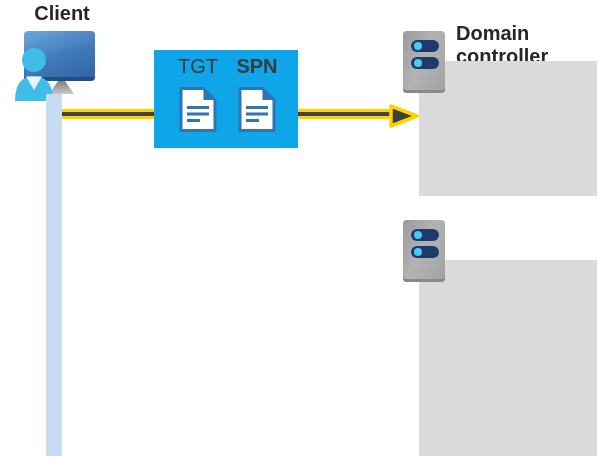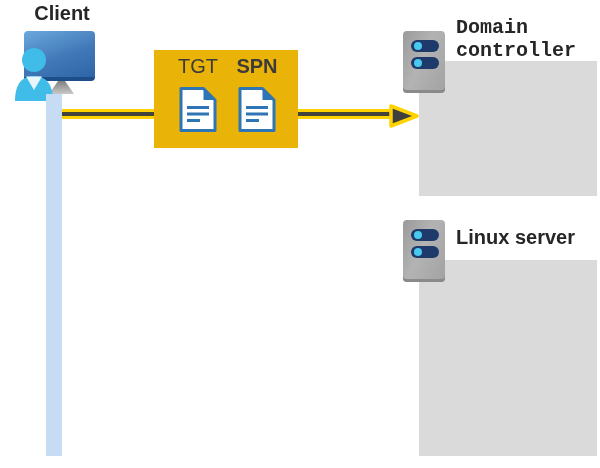--- a/index.html
+++ b/index.html
@@ -5,21 +5,21 @@
   html,body{margin:0;padding:0;background:#fff;}
   .stage{
     position:relative;width:600px;height:456px;background:#ffffff;overflow:hidden;
     font-family:"Liberation Sans", sans-serif;
   }
   .abs{position:absolute;}
 
   
   .entity-label{font-weight:bold;color:#262626;font-size:20px;line-height:23px;}
   .client-label{left:20px;top:2px;width:84px;text-align:center;}
-  .dc-label{left:456px;top:16px;width:118px;font-family:Liberation Mono, monospace;}
+  .dc-label{left:456px;top:22px;width:118px;}
   .linux-label{left:456px;top:226px;width:140px;}
   .ticket-label{font-size:20px;color:#3b3b3b;text-align:center;width:46px;top:5px;}
   .keytab-label{left:419px;top:418px;width:178px;text-align:center;font-size:22px;color:#404040;}
 
   
   .monitor{left:24px;top:31px;width:71px;height:46px;border-radius:4px;
     background:linear-gradient(160deg,#6CA8DD 0%,#4179B8 55%,#2E65A6 100%);
     border-bottom:4px solid #1D4E89;}
   .stand{left:49px;top:81px;width:25px;height:13px;
     clip-path:polygon(36% 0,64% 0,100% 100%,0 100%);
@@ -27,21 +27,21 @@
 
   
   .vline{left:46px;top:94px;width:16px;height:366px;background:#C5DCF4;}
 
   
   .arrow-shaft{left:62px;top:109px;width:330px;height:10px;z-index:2;
     background:linear-gradient(to bottom,#FFD200 0px,#FFD200 3px,#45443A 3px,#45443A 7px,#FFD200 7px,#FFD200 10px);}
   .arrow-head{left:389px;top:100px;z-index:2;}
 
   
-  .ticket-box{left:154px;top:50px;width:144px;height:98px;background:#eab308;z-index:3;}
+  .ticket-box{left:154px;top:50px;width:144px;height:98px;background:#0ea5e9;z-index:3;}
   .tgt-label{left:21px;}
   .spn-label{left:80px;font-weight:bold;}
   .tgt-doc{left:24px;top:36px;}
   .spn-doc{left:83px;top:36px;}
 
   
   .zone-box{width:178px;background:#DADADA;z-index:1;}
   .dc-box{left:419px;top:61px;height:135px;}
   .linux-box{left:419px;top:260px;height:198px;}
 
@@ -121,21 +121,20 @@
 
   <div class="abs zone-box linux-box"></div>
   <div class="abs server server-linux">
     <div class="bar bar1">
         <div class="dot"></div>
       </div>
     <div class="bar bar2">
         <div class="dot"></div>
       </div>
   </div>
-  <div class="abs entity-label linux-label">Linux server</div>
 
   <svg class="abs sql-icon" width="38" height="50" viewBox="0 0 38 50">
     <path d="M0 8 V42 C0 46.4 8.5 50 19 50 C29.5 50 38 46.4 38 42 V8 Z" fill="#0E5FA8"></path>
     <ellipse cx="19" cy="8" rx="19" ry="8" fill="#D7F0F7"></ellipse>
     <ellipse cx="19" cy="8" rx="14.5" ry="5.5" fill="#35B4DC"></ellipse>
     <text x="19" y="40" text-anchor="middle" font-size="15" font-weight="bold" font-family="Liberation Sans, sans-serif" fill="#ffffff">SQL</text>
   </svg>
 
   <svg class="abs keytab-doc" width="40" height="52" viewBox="0 0 40 52">
     <path d="M3 2.5 H25.5 L37 14 V49.5 H3 Z" fill="#ffffff" stroke="#2E75B6" stroke-width="3" stroke-linejoin="round"></path>

